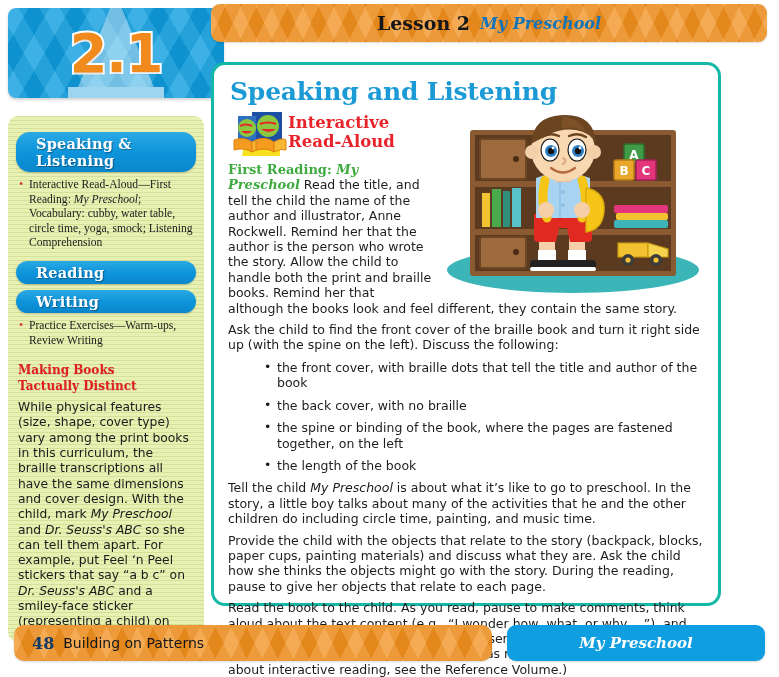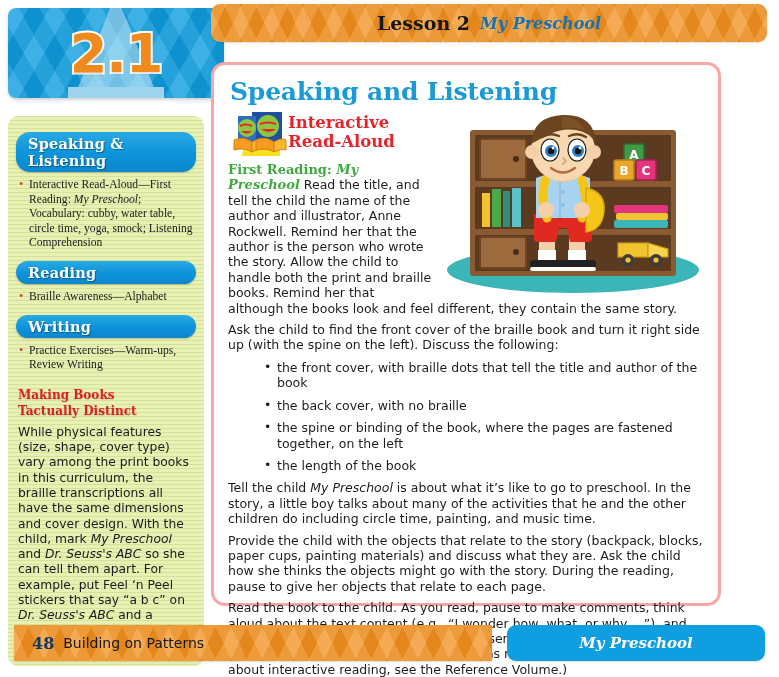--- a/index.html
+++ b/index.html
@@ -52,21 +52,21 @@
     padding: 10px 0 12px 0;
     background:
       repeating-linear-gradient(to bottom, rgba(160,190,90,.30) 0 1px, rgba(255,255,255,0) 1px 4px),
       #e9f0b4;
     box-sizing: border-box;
   }
   .sec-head {
     margin: 6px 8px 6px 8px;
     background: linear-gradient(to bottom, #2aa9e4 0%, #0d93da 55%, #0b87cc 100%);
     border-radius: 14px;
-    padding: 3px 12px;
+    padding: 3px 20px;
     color:#fff; font-weight: 900; font-size: 14.5px;
     font-family: "DejaVu Serif", serif;
     letter-spacing:.2px;
     text-shadow: 1px 1px 1px rgba(0,0,0,.35);
     box-shadow: 0 1px 2px rgba(0,0,0,.2);
   }
   ul.sec-list { list-style:none; margin: 4px 6px 10px 10px; padding:0; }
   ul.sec-list li {
     position: relative; padding-left: 11px;
     font-size: 11.6px; line-height: 14.6px; color:#1b1b1b;
@@ -107,21 +107,21 @@
     font-family:"DejaVu Serif", serif; font-weight:900; font-size:19px; color:#14161a;
   }
   .hb-title {
     font-family:"DejaVu Serif", serif; font-weight:900; font-style:italic;
     font-size:16px; color:#1273b8;
   }
 
   
   .main-panel {
     position:absolute; left:211px; top:62px; width:510px; height:544px;
-    border: 3px solid #fca5a5; border-radius: 14px;
+    border: 3px solid #14b8a6; border-radius: 14px;
     background:#fff; box-sizing:border-box;
     padding: 10px 14px 10px 14px;
   }
   .sl-title {
     font-family:"DejaVu Serif", serif; font-weight:900; font-size:25px;
     color:#1b9ad6; margin: 2px 0 4px 2px; letter-spacing:-.2px;
   }
 
   .ira-row { display:flex; align-items:flex-start; margin: 2px 0 4px 2px; }
   .ira-icon { position:relative; width: 58px; height: 48px; flex: none; }
@@ -144,21 +144,21 @@
   ul.bullets { list-style:none; margin: 7px 0 0 36px; padding:0; }
   ul.bullets li {
     position:relative; padding-left: 13px; font-size:12.5px; line-height:15.4px;
     color:#1d1d1d; margin-bottom: 7px;
   }
   ul.bullets li:before { content:"•"; position:absolute; left:0; top:-1px; }
 
   
   .footer-left {
     position:absolute; left:14px; bottom: 16px; width: 478px; height: 36px;
-    border-radius: 1px; display:flex; align-items:center; gap:9px; padding-left:18px;
+    border-radius: 10px; display:flex; align-items:center; gap:9px; padding-left:18px;
     box-sizing:border-box; box-shadow: 0 1px 2px rgba(0,0,0,.15);
   }
   .pg-num { font-family:"DejaVu Serif", serif; font-weight:900; font-size:16px; color:#123a63; }
   .pg-label { font-size:14px; color:#14161a; }
   .footer-right {
     position:absolute; right:14px; bottom:16px; width: 258px; height:36px;
     border-radius:9px; background:#0f9ee0; display:flex; align-items:center; justify-content:center;
     box-shadow: 0 1px 2px rgba(0,0,0,.15);
   }
   .fr-text { font-family:"DejaVu Serif", serif; font-weight:900; font-style:italic; font-size:15px; color:#fff; }
@@ -177,23 +177,20 @@
     </div>
 
     <div class="sidebar">
 
       <div class="sec-head">Speaking &amp; Listening</div>
       <ul class="sec-list">
         <li>Interactive Read-Aloud—First Reading: <i>My Preschool</i>; Vocabulary: cubby, water table, circle time, yoga, smock; Listening Comprehension</li>
       </ul>
 
       <div class="sec-head">Reading</div>
-      <ul class="sec-list">
-        <li>Braille Awareness—Alphabet</li>
-      </ul>
 
       <div class="sec-head">Writing</div>
       <ul class="sec-list">
         <li>Practice Exercises—Warm-ups, Review Writing</li>
       </ul>
 
       <div class="note-title">Making Books Tactually Distinct</div>
       <div class="note-body">While physical features (size, shape, cover type) vary among the print books in this curriculum, the braille transcriptions all have the same dimensions and cover design. With the child, mark <i>My Preschool</i> and <i>Dr. Seuss's ABC</i> so she can tell them apart. For example, put Feel ‘n Peel stickers that say “a b c” on <i>Dr. Seuss's ABC</i> and a smiley-face sticker (representing a child) on</div>
 
     </div>

